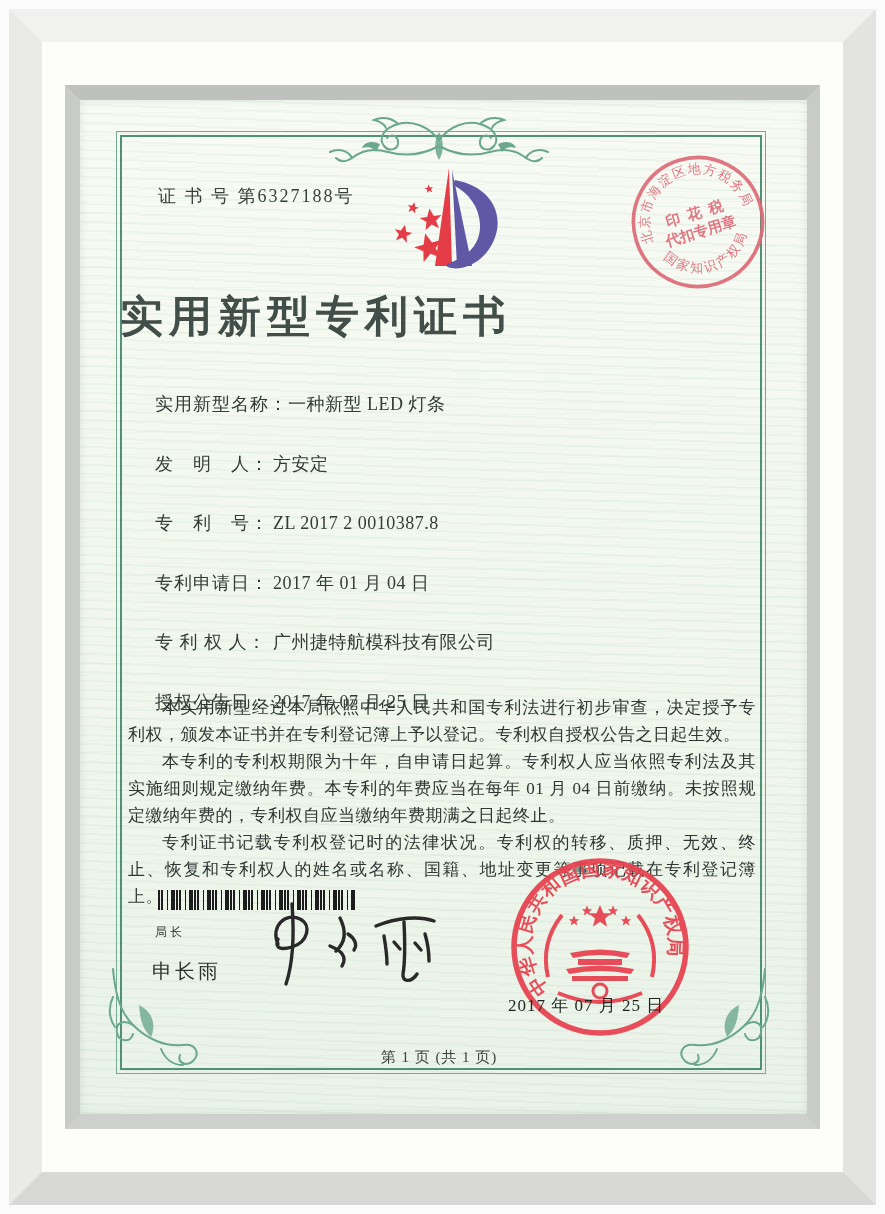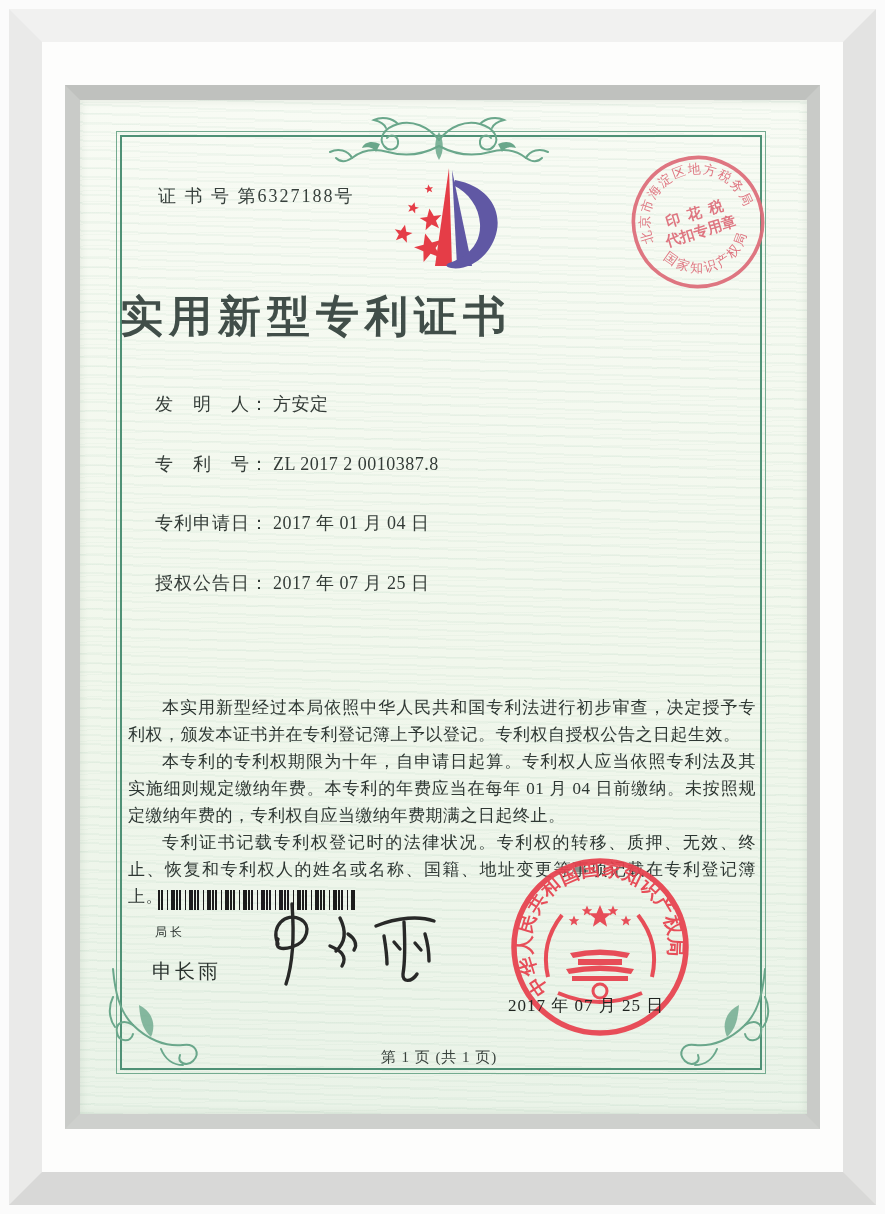--- a/index.html
+++ b/index.html
@@ -160,33 +160,39 @@
           </text>
           <text x="75" y="71" text-anchor="middle" font-size="14" font-weight="bold" letter-spacing="2">印 花 税</text>
           <text x="75" y="89" text-anchor="middle" font-size="14" font-weight="bold">代扣专用章</text>
         </g>
       </svg>
 
       <div class="abs title">实用新型专利证书</div>
 
       <div class="abs fields">
 
+          <div class="field-row">
+            <span class="field-label">实用新型名称：</span><span class="field-value">一种新型 LED 灯条</span>
+          </div>
 
           <div class="field-row">
             <span class="field-label">发　明　人：</span><span class="field-value">方安定</span>
           </div>
 
           <div class="field-row">
             <span class="field-label">专　利　号：</span><span class="field-value">ZL 2017 2 0010387.8</span>
           </div>
 
           <div class="field-row">
             <span class="field-label">专利申请日：</span><span class="field-value">2017 年 01 月 04 日</span>
           </div>
 
+          <div class="field-row">
+            <span class="field-label">专 利 权 人：</span><span class="field-value">广州捷特航模科技有限公司</span>
+          </div>
 
           <div class="field-row">
             <span class="field-label">授权公告日：</span><span class="field-value">2017 年 07 月 25 日</span>
           </div>
         </div>
 
       <div class="abs body-text">
 
           <p>本实用新型经过本局依照中华人民共和国专利法进行初步审查，决定授予专利权，颁发本证书并在专利登记簿上予以登记。专利权自授权公告之日起生效。</p>
 

